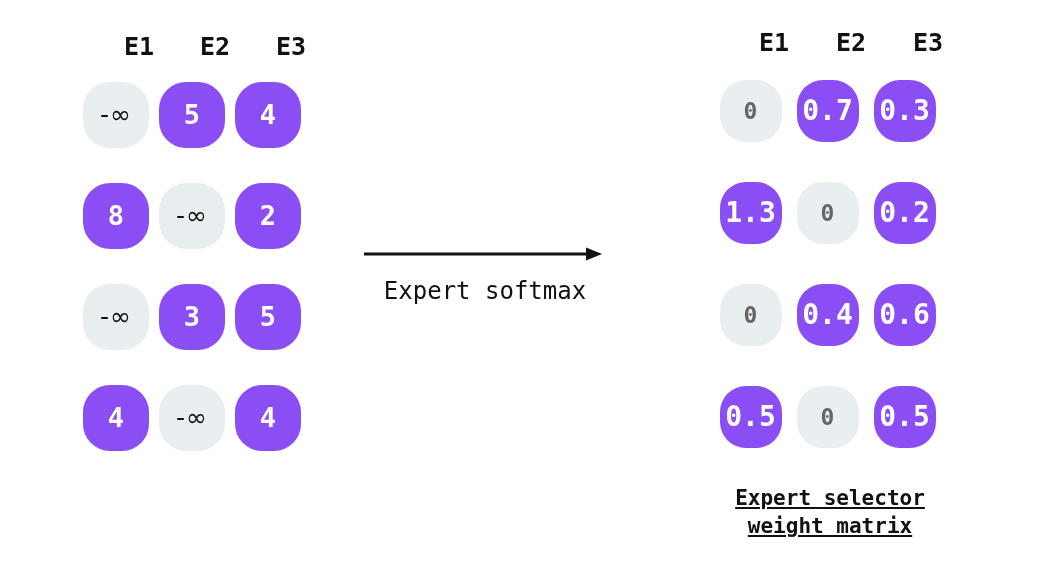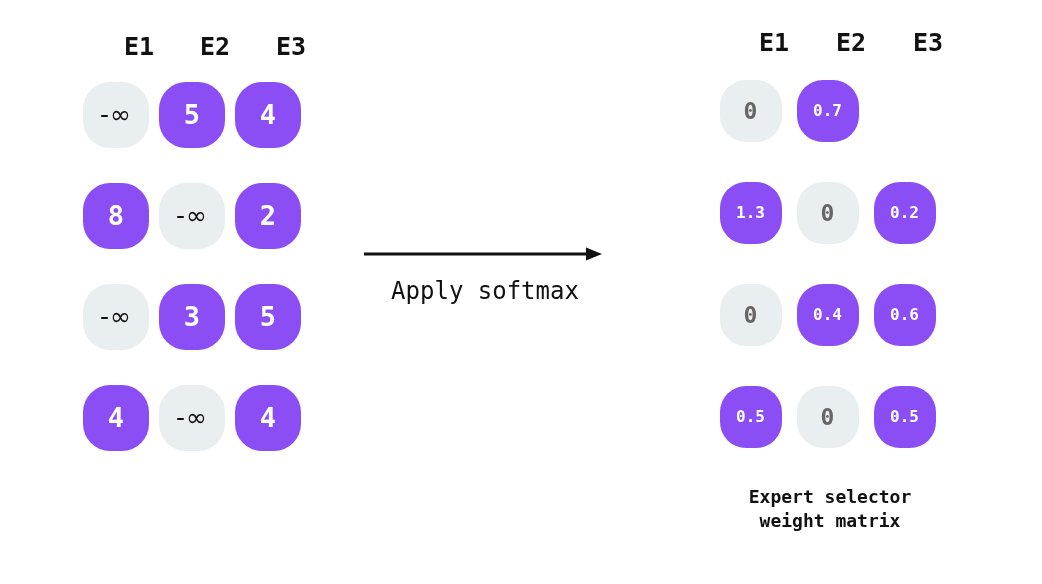--- a/index.html
+++ b/index.html
@@ -95,38 +95,39 @@
     width: 77px;
     font-size: 25px;
     height: 32px;
   }
   #right-matrix .grid-row { height: 102px; }
   #right-matrix .cell { width: 77px; height: 102px; }
   #right-matrix .bubble {
     width: 62px;
     height: 62px;
     border-radius: 26px;
-    font-size: 16px;
+    font-size: 28px;
   }
   #right-matrix .bubble.zero {
     font-size: 23px;
   }
 
   
   #matrix-caption {
     position: absolute;
     left: 700px;
     top: 485px;
     width: 260px;
     text-align: center;
     font-family: "DejaVu Sans Mono", "Liberation Mono", monospace;
     font-weight: bold;
-    font-size: 18px;
+    font-size: 21px;
     line-height: 1.32;
     color: #111111;
+    text-decoration: underline;
   }
 
   
   #transform-arrow {
     position: absolute;
     left: 364px;
     top: 243px;
     width: 238px;
     height: 22px;
   }
@@ -221,40 +222,45 @@
           <span>4</span>
         </div>
     </div>
   </div>
 </div>
 
 <svg id="transform-arrow" viewBox="0 0 238 22">
   <line x1="0" y1="11" x2="226" y2="11" stroke="#111111" stroke-width="3"></line>
   <polygon points="238,11 222,4.5 222,17.5" fill="#111111"></polygon>
 </svg>
-<div id="transform-label">Apply softmax</div>
+<div id="transform-label">Expert softmax</div>
 
 <div class="matrix" id="right-matrix">
   <div class="header-row">
     <div class="col-header">E1</div>
     <div class="col-header">E2</div>
     <div class="col-header">E3</div>
   </div>
 
   <div class="grid-row">
     <div class="cell">
       <div class="bubble off zero">
           <span>0</span>
         </div>
     </div>
     <div class="cell">
       <div class="bubble on">
           <span>0.7</span>
         </div>
     </div>
+    <div class="cell">
+      <div class="bubble on">
+          <span>0.3</span>
+        </div>
+    </div>
   </div>
 
   <div class="grid-row">
     <div class="cell">
       <div class="bubble on">
           <span>1.3</span>
         </div>
     </div>
     <div class="cell">
       <div class="bubble off zero">

